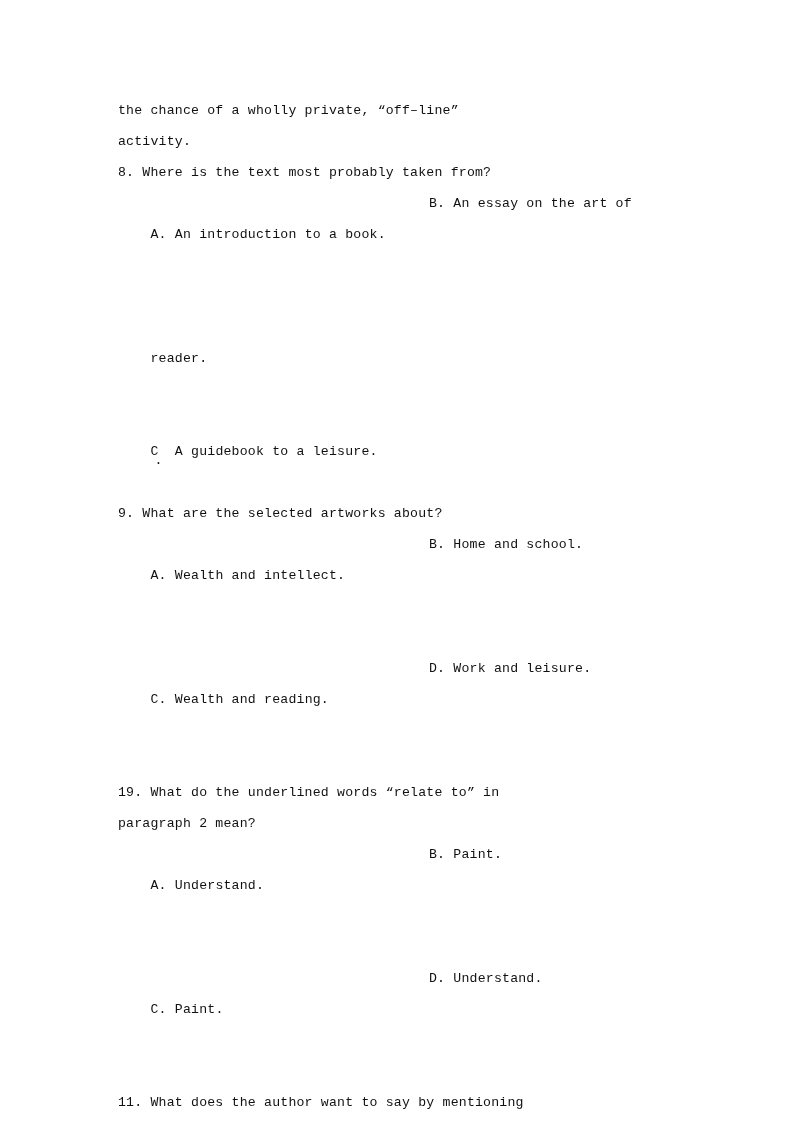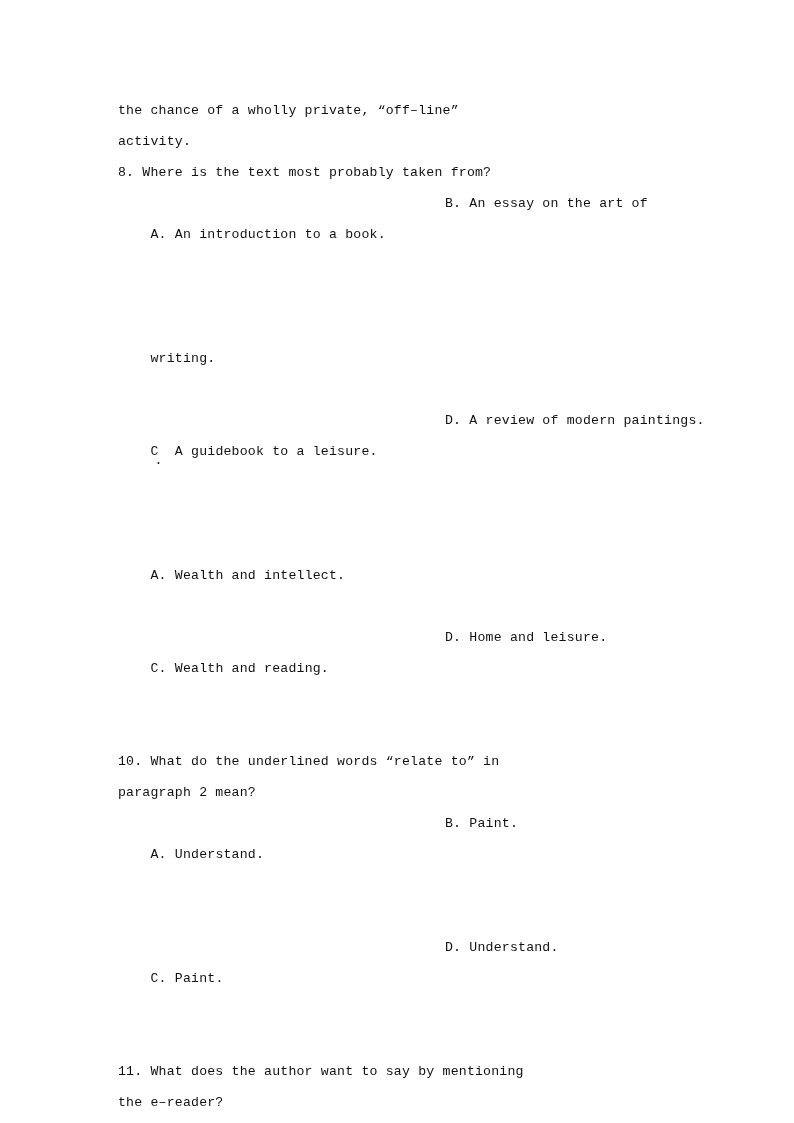--- a/index.html
+++ b/index.html
@@ -32,21 +32,21 @@
     position: relative;
     font-family: "Liberation Mono", monospace;
     font-size: 13.2px;
     line-height: 31px;
     letter-spacing: 0.2px;
     white-space: pre;
     color: #111111;
   }
   .qrow .opt-b {
     position: absolute;
-    left: 327px;
+    left: 311px;
     top: 0;
   }
   .cdot {
     position: relative;
     display: inline-block;
   }
   .cdot .dot {
     position: absolute;
     left: 4px;
     top: 9px;
@@ -59,36 +59,37 @@
 <div class="page">
 
   <div class="line">the chance of a wholly private, “off–line” activity.</div>
 
   <div class="line">8. Where is the text most probably taken from?</div>
   <div class="qrow">
     <span>A. An introduction to a book.</span>
     <span class="opt-b">B. An essay on the art of</span>
   </div>
   <div class="qrow">
-    <span>writing.</span>
+    <span>reader.</span>
   </div>
   <div class="qrow">
     <span class="cdot"><span>C  A guidebook to a leisure.</span><span class="dot">.</span></span>
-    <span class="opt-b">D. A review of modern paintings.</span>
   </div>
 
+  <div class="line">9. What are the selected artworks about?</div>
   <div class="qrow">
     <span>A. Wealth and intellect.</span>
+    <span class="opt-b">B. Home and school.</span>
   </div>
   <div class="qrow">
     <span>C. Wealth and reading.</span>
-    <span class="opt-b">D. Home and leisure.</span>
+    <span class="opt-b">D. Work and leisure.</span>
   </div>
 
-  <div class="line">10. What do the underlined words “relate to” in paragraph 2 mean?</div>
+  <div class="line">19. What do the underlined words “relate to” in paragraph 2 mean?</div>
   <div class="qrow">
     <span>A. Understand.</span>
     <span class="opt-b">B. Paint.</span>
   </div>
   <div class="qrow">
     <span>C. Paint.</span>
     <span class="opt-b">D. Understand.</span>
   </div>
 
   <div class="line">11. What does the author want to say by mentioning the e–reader?</div>

